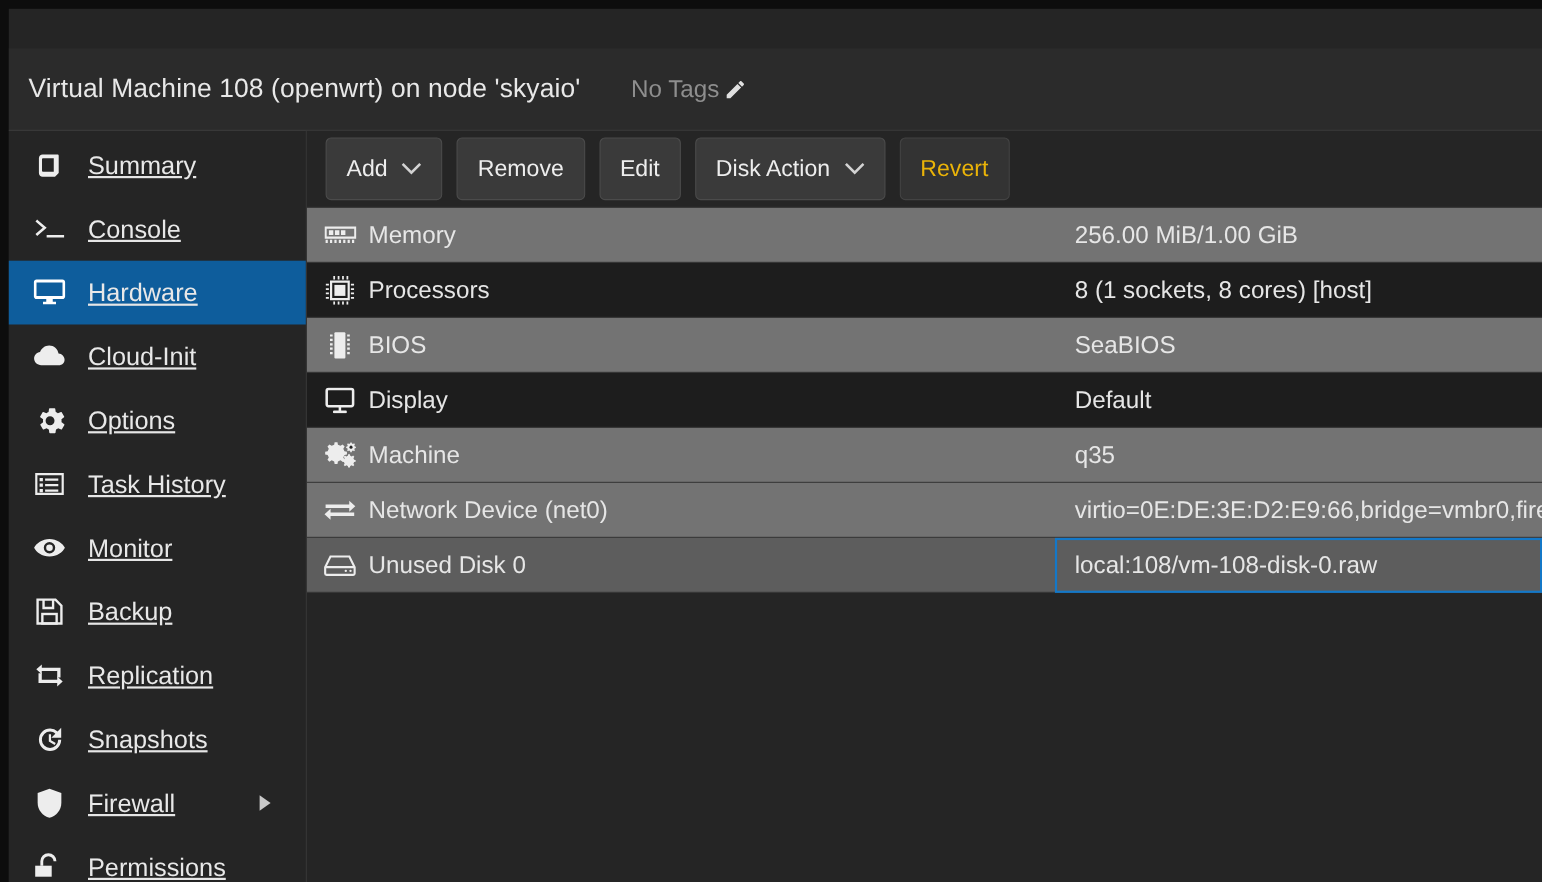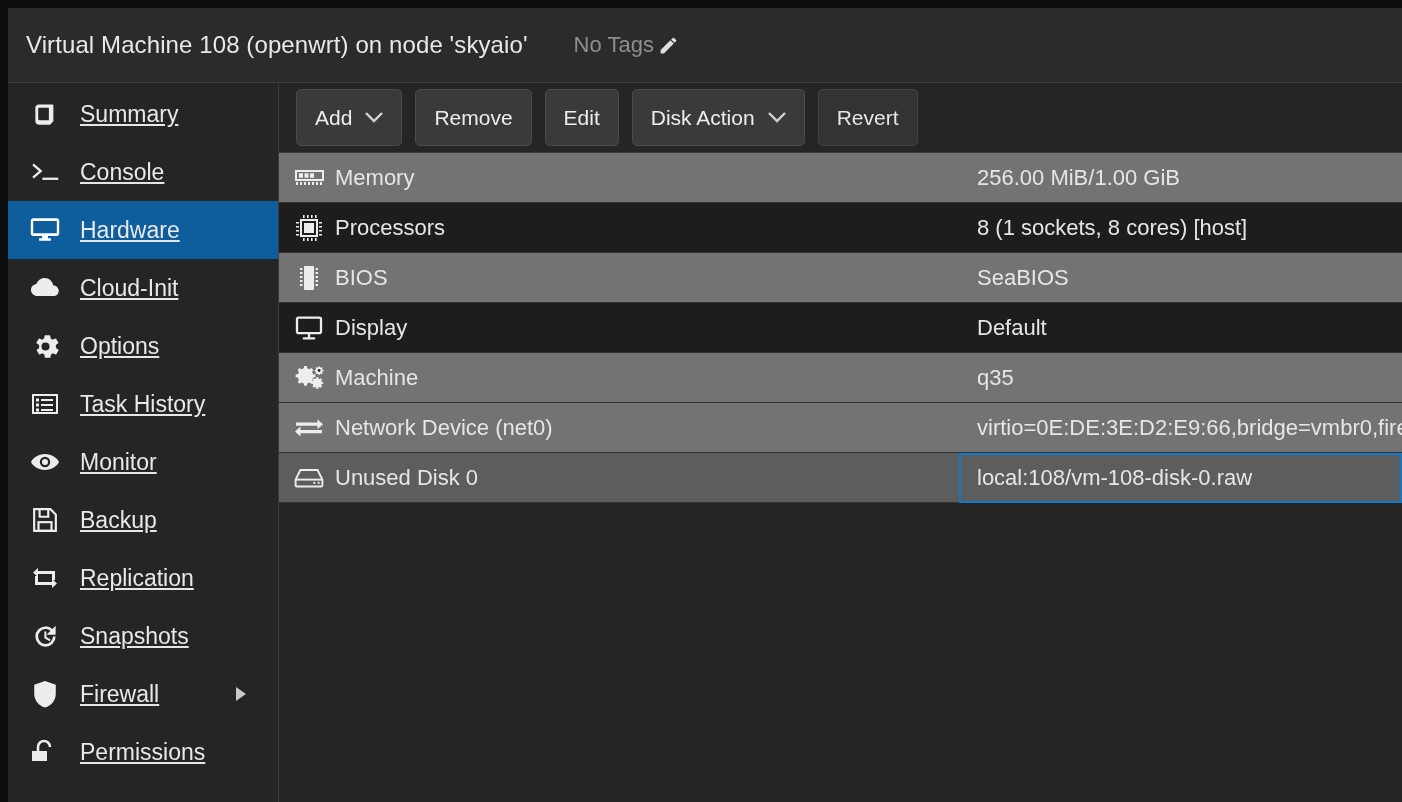--- a/index.html
+++ b/index.html
@@ -25,20 +25,21 @@
 
   
   .header {
     height: 75px;
     flex: 0 0 75px;
     background: #2b2b2b;
     display: flex;
     align-items: center;
     padding-left: 18px;
     border-bottom: 1px solid #3f3f3f;
+    margin-top: 36px;
   }
   .header-title {
     font-size: 24px;
     color: #e8e8e8;
     letter-spacing: 0.1px;
     white-space: nowrap;
   }
   .header-tags {
     margin-left: 46px;
     display: flex;
@@ -132,21 +133,21 @@
     font-size: 21px;
     font-family: "Liberation Sans", sans-serif;
     padding: 0 18px;
     display: flex;
     align-items: center;
     gap: 13px;
     cursor: pointer;
     white-space: nowrap;
   }
   .tbtn.disabled {
-    color: #e5e5e5;
+    color: #eab308;
     background: #333333;
     border-color: #434343;
     cursor: default;
   }
   .chev { display: block; }
 
   
   .table {
     flex: 1 1 auto;
     display: flex;

